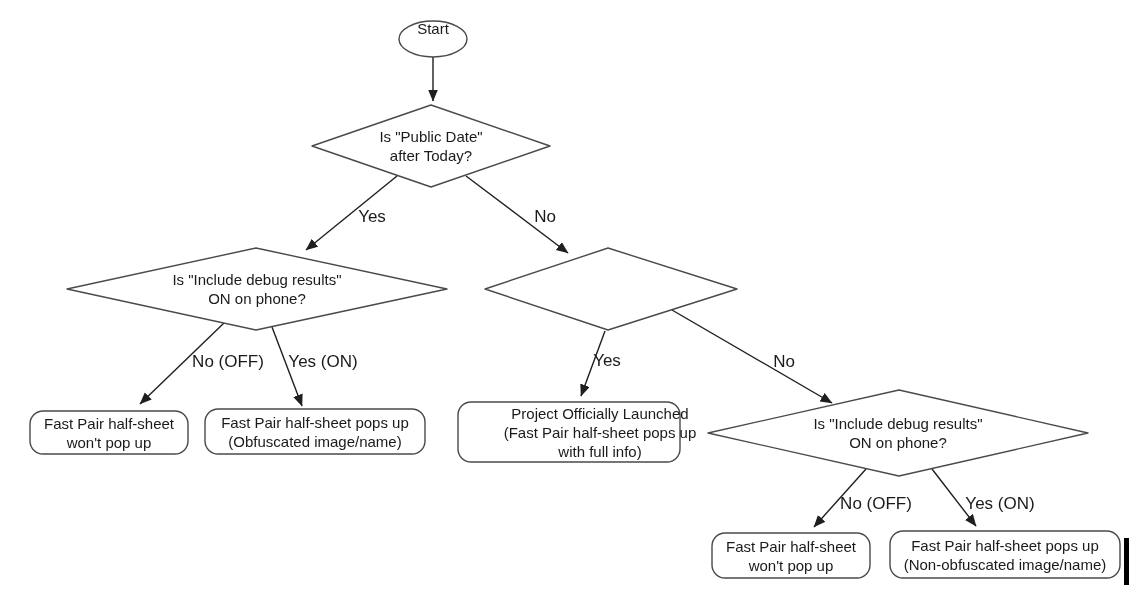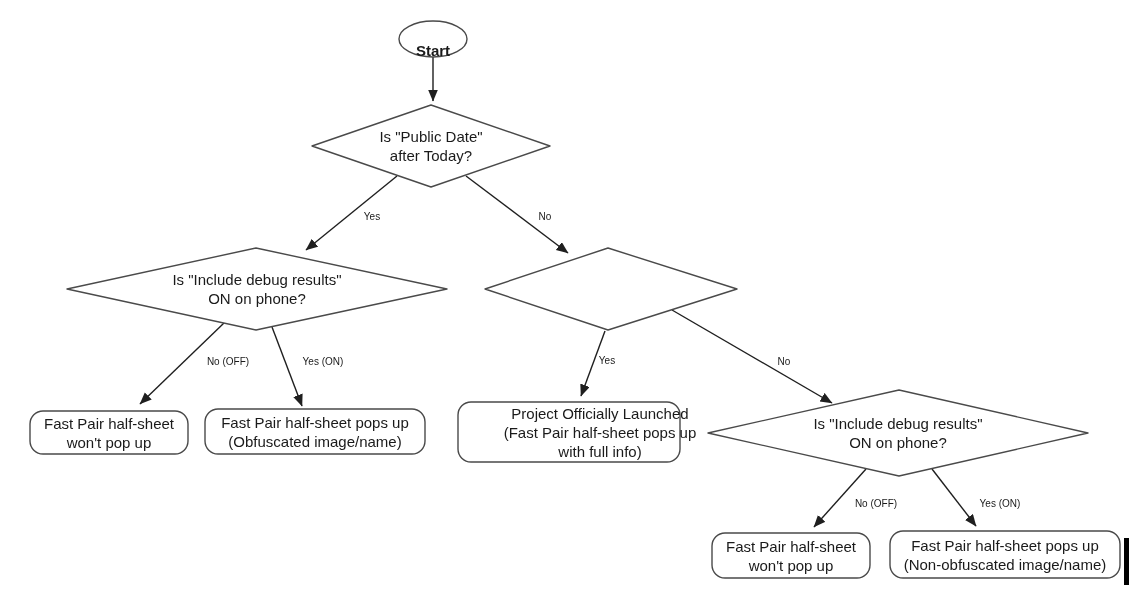--- a/index.html
+++ b/index.html
@@ -43,21 +43,21 @@
     justify-content: center;
     text-align: center;
     white-space: pre-line;
     font-size: 15px;
     line-height: 19px;
     color: var(--text);
   }
   .edge-label {
     position: absolute;
     transform: translate(-50%, -50%);
-    font-size: 10px;
+    font-size: 17px;
     line-height: 18px;
     white-space: nowrap;
     color: var(--text);
   }
   .cursor-bar {
     position: absolute;
     left: 1124px;
     top: 538px;
     width: 5px;
     height: 47px;
@@ -91,21 +91,21 @@
     <polygon class="shape" points="256,248 447,289 256,330 67,289"></polygon>
     <polygon class="shape" points="608,248 737,289 608,330 485,289"></polygon>
     <polygon class="shape" points="899,390 1088,433 899,476 708,433"></polygon>
     <rect class="shape" x="30" y="411" width="158" height="43" rx="13"></rect>
     <rect class="shape" x="205" y="409" width="220" height="45" rx="13"></rect>
     <rect class="shape" x="458" y="402" width="222" height="60" rx="13"></rect>
     <rect class="shape" x="712" y="533" width="158" height="45" rx="13"></rect>
     <rect class="shape" x="890" y="531" width="230" height="47" rx="13"></rect>
   </svg>
 
-  <div class="node-label" style="left:399px; top:32px; width:68px; height:36px;font-weight:bold;">Start</div>
+  <div class="node-label" style="left:399px; top:10px; width:68px; height:36px;">Start</div>
   <div class="node-label" style="left:312px; top:105px; width:238px; height:82px;">Is "Public Date"
 after Today?</div>
   <div class="node-label" style="left:67px; top:248px; width:380px; height:82px;">Is "Include debug results"
 ON on phone?</div>
   <div class="node-label" style="left:708px; top:390px; width:380px; height:86px;">Is "Include debug results"
 ON on phone?</div>
   <div class="node-label" style="left:30px; top:411px; width:158px; height:43px;">Fast Pair half-sheet
 won't pop up</div>
   <div class="node-label" style="left:205px; top:409px; width:220px; height:45px;">Fast Pair half-sheet pops up
 (Obfuscated image/name)</div>

